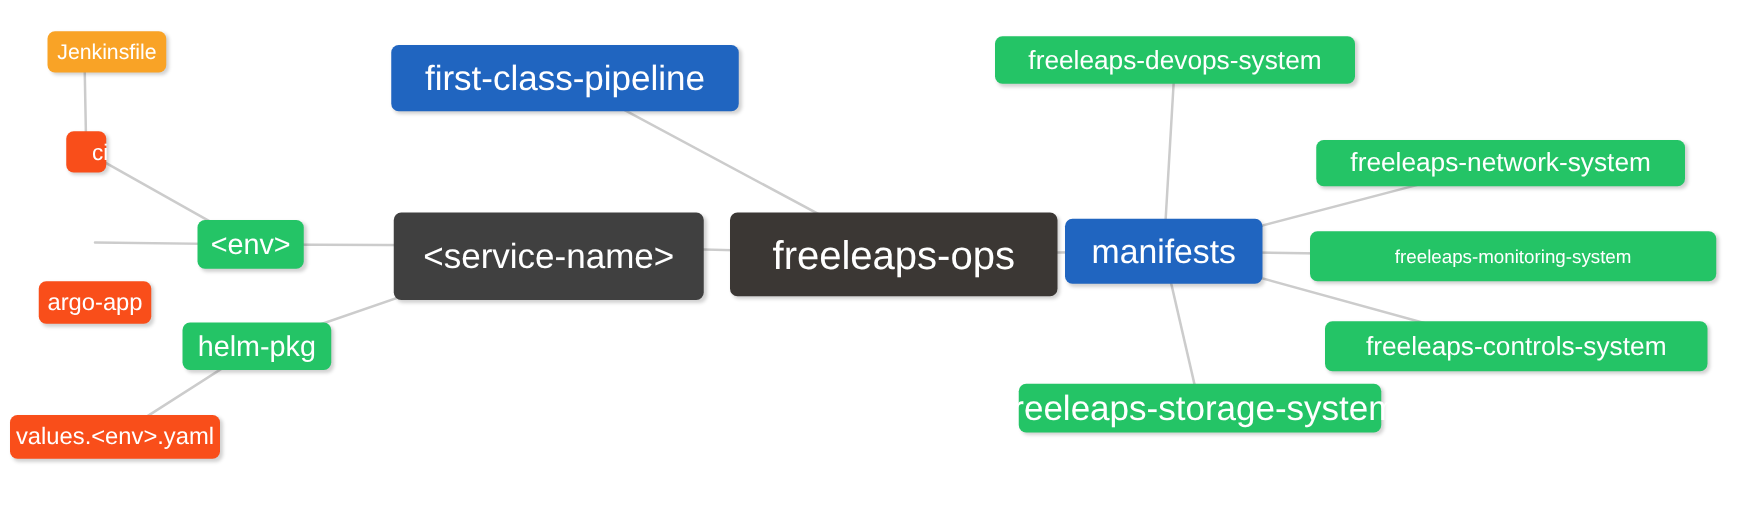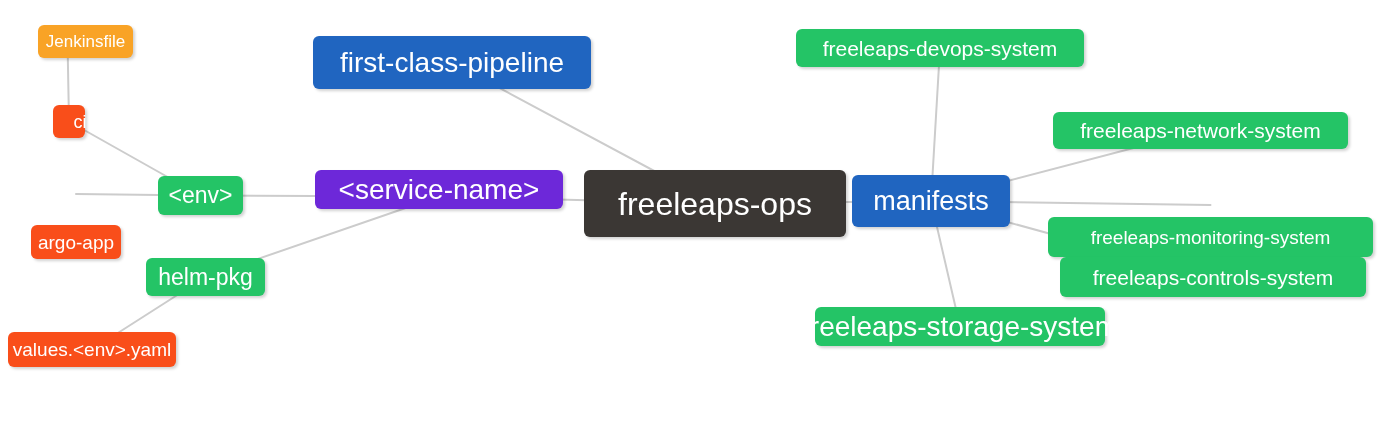--- a/index.html
+++ b/index.html
@@ -70,29 +70,29 @@
   <div class="node" style="left: 31px; top: 177px; width: 90px; height: 34px; font-size: 19px; background-color: rgb(249, 78, 26); margin-top: 48px;">argo-app</div>
 
   <div class="node" style="left: 158px; top: 176px; width: 85px; height: 39px; font-size: 23px; background-color: rgb(36, 196, 102);">&lt;env&gt;</div>
 
   <div class="node" style="left: 146px; top: 258px; width: 119px; height: 38px; font-size: 23px; background-color: rgb(36, 196, 102);">helm-pkg</div>
 
   <div class="node" style="left: 313px; top: 36px; width: 278px; height: 53px; font-size: 28px; background-color: rgb(32, 101, 192);">first-class-pipeline</div>
 
   <div class="node" style="left: 8px; top: 332px; width: 168px; height: 35px; font-size: 19px; background-color: rgb(249, 78, 26);">values.&lt;env&gt;.yaml</div>
 
-  <div class="node" style="left: 315px; top: 170px; width: 248px; height: 39px; font-size: 28px; background-color: #6d28d9;">&lt;service-name&gt;</div>
+  <div class="node" style="left: 315px; top: 170px; width: 248px; height: 70px; font-size: 28px; background-color: #404040;">&lt;service-name&gt;</div>
 
   <div class="node" style="left: 584px; top: 170px; width: 262px; height: 67px; font-size: 32px; background-color: rgb(59, 55, 52);">freeleaps-ops</div>
 
   <div class="node" style="left: 852px; top: 175px; width: 158px; height: 52px; font-size: 27px; background-color: rgb(32, 101, 192);">manifests</div>
 
   <div class="node" style="left: 796px; top: 29px; width: 288px; height: 38px; font-size: 21px; background-color: rgb(36, 196, 102);">freeleaps-devops-system</div>
 
   <div class="node" style="left: 1053px; top: 112px; width: 295px; height: 37px; font-size: 21px; background-color: rgb(36, 196, 102);">freeleaps-network-system</div>
 
-  <div class="node" style="left: 1048px; top: 185px; width: 325px; height: 40px; font-size: 19px; background-color: rgb(36, 196, 102); margin-top: 32px;">freeleaps-monitoring-system</div>
+  <div class="node" style="left: 1048px; top: 185px; width: 325px; height: 40px; font-size: 15px; background-color: rgb(36, 196, 102);">freeleaps-monitoring-system</div>
 
   <div class="node" style="left: 1060px; top: 257px; width: 306px; height: 40px; font-size: 21px; background-color: rgb(36, 196, 102);">freeleaps-controls-system</div>
 
   <div class="node" style="left: 815px; top: 307px; width: 290px; height: 39px; font-size: 28px; background-color: rgb(36, 196, 102);">freeleaps-storage-system</div>
 
 </div>
 
 </body></html>

